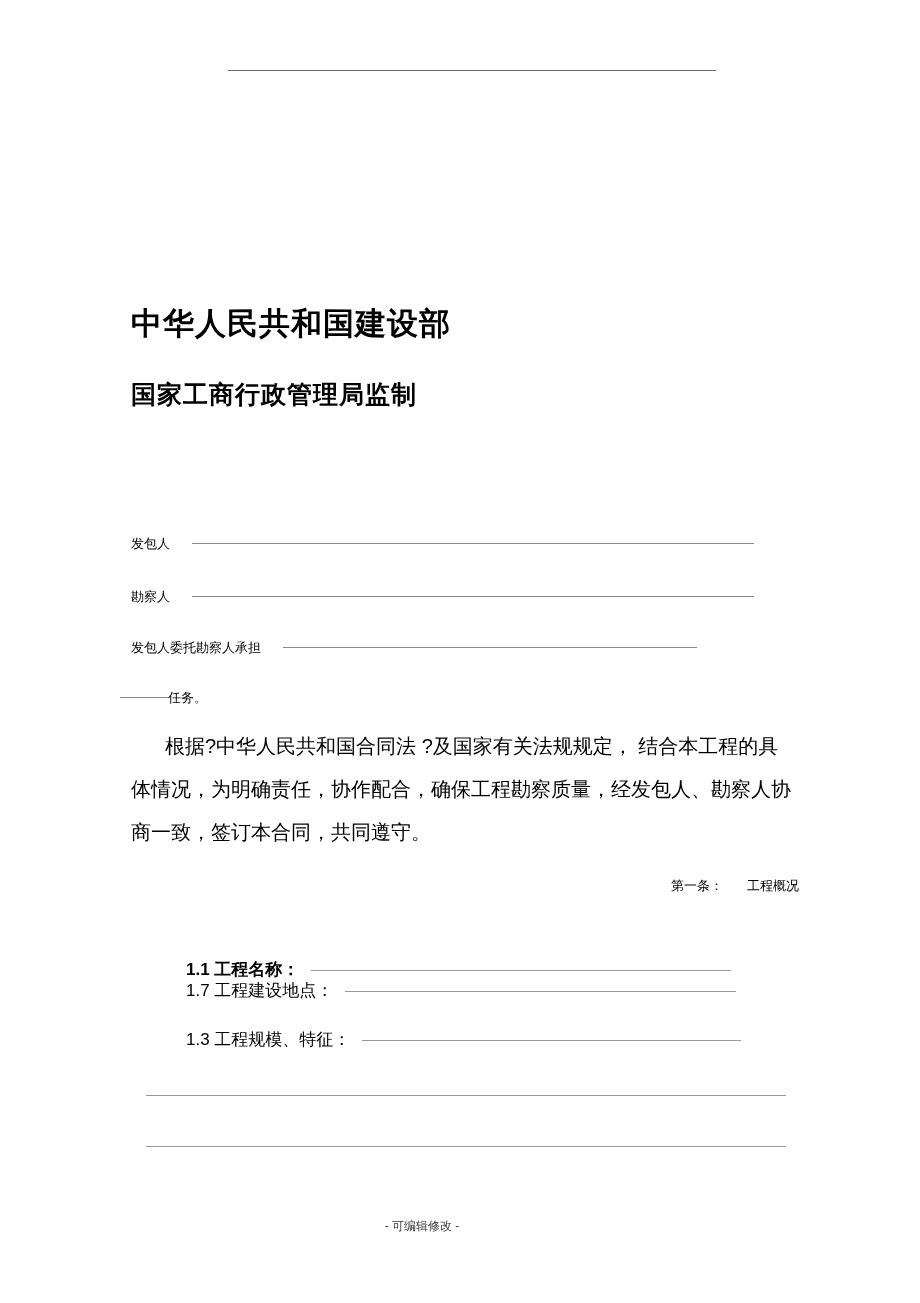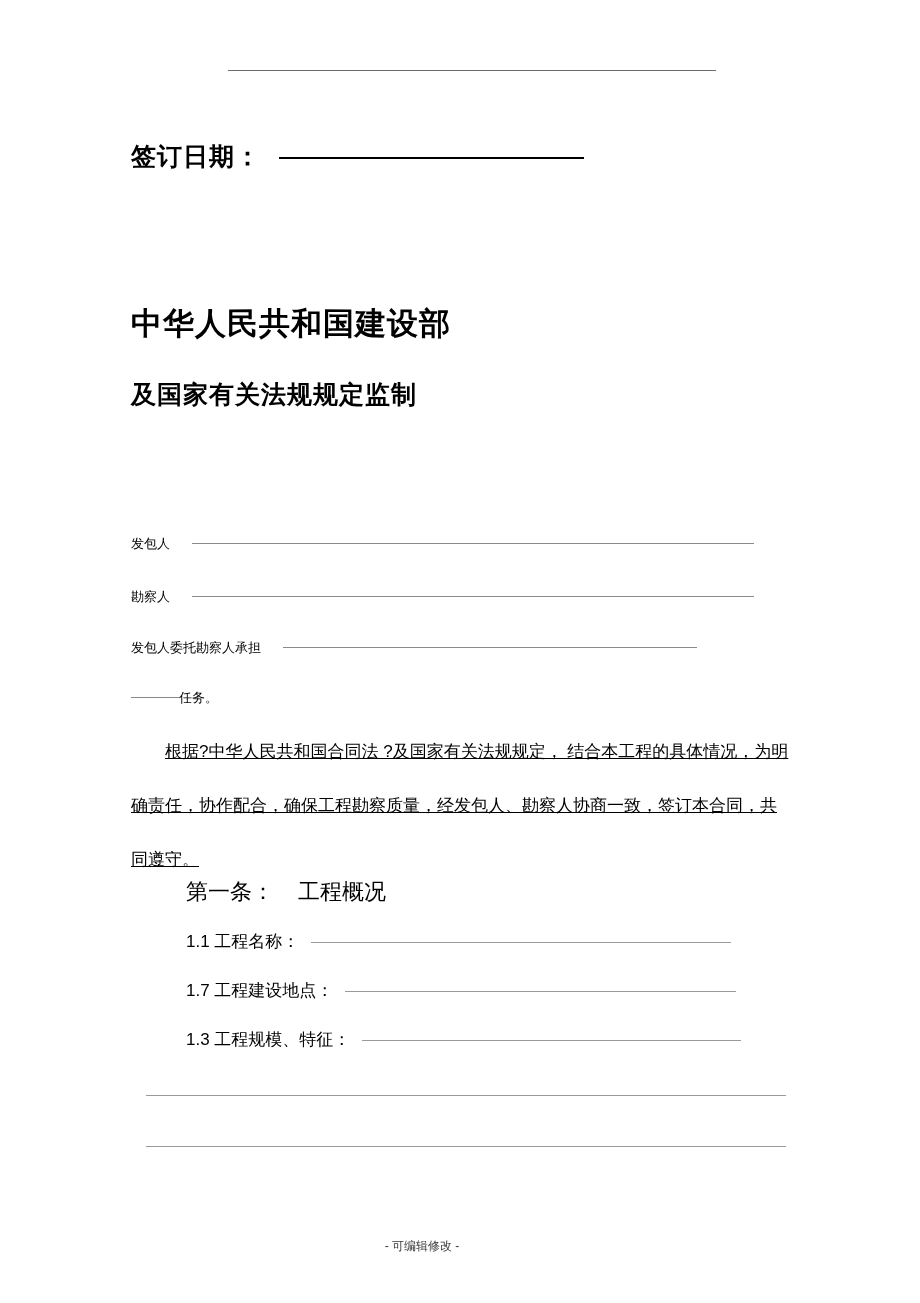--- a/index.html
+++ b/index.html
@@ -91,58 +91,58 @@
 
   #field-fabaoren { left: 131px; top: 535px; }
   #field-fabaoren .rule { width: 562px; margin-left: 22px; }
 
   #field-kancharen { left: 131px; top: 588px; }
   #field-kancharen .rule { width: 562px; margin-left: 22px; }
 
   #field-weituo { left: 131px; top: 639px; }
   #field-weituo .rule { width: 414px; margin-left: 22px; }
 
-  #field-renwu { left: 131px; top: 689px; }
+  #field-renwu { left: 120px; top: 689px; }
   #field-renwu .rule-lead { width: 48px; margin-right: 0px; display:inline-block; height:0; border-bottom:1px solid #8a8a8a; vertical-align: 4px;}
 
   
   .para {
     position: absolute;
     left: 131px;
     width: 662px;
-    font-size: 17px;
-    line-height: 54px;
-    text-decoration: underline;
+    font-size: 20px;
+    line-height: 43px;
   }
   #para-basis { top: 725px; text-indent: 34px; }
 
   
   .clause-head {
     position: absolute;
-    left: 131px;
+    left: 137px;
     top: 877px;
-    font-size: 22px;
+    font-size: 13px;
     text-indent: 55px;
     width: 662px;
+    text-align: right;
   }
   .clause-head .gap { display: inline-block; width: 24px; }
 
   .sub {
     position: absolute;
     left: 186px;
     font-size: 17px;
     white-space: nowrap;
   }
   .sub .rule {
     display: inline-block;
     height: 0;
     border-bottom: 1px solid #9a9a9a;
     vertical-align: 4px;
   }
-  #sub-11 { top: 930px; }
+  #sub-11 { top: 958px; font-weight: bold; }
   #sub-11 .rule { width: 420px; margin-left: 12px; }
   #sub-12 { top: 979px; }
   #sub-12 .rule { width: 391px; margin-left: 12px; }
   #sub-13 { top: 1028px; }
   #sub-13 .rule { width: 379px; margin-left: 12px; }
 
   .blank-rule {
     position: absolute;
     left: 146px;
     width: 640px;
@@ -153,38 +153,34 @@
   #rule-b { top: 1146px; }
 
   .footer {
     position: absolute;
     left: 0;
     top: 1218px;
     width: 844px;
     text-align: center;
     font-size: 12px;
     color: #3a3a3a;
-    margin-top: 20px;
   }
 </style>
 </head>
 <body>
 
 <div class="page">
 
   <div class="top-rule"></div>
 
-  <div class="sign-date">
-    <span>签订日期：</span><span class="blank"></span>
-  </div>
 
   <div class="issuer1">中华人民共和国建设部</div>
 
   <div class="issuer2">
-    <span>及国家有关法规规定</span><span class="supervise">监制</span>
+    <span>国家工商行政管理局</span><span class="supervise">监制</span>
   </div>
 
   <div class="field" id="field-fabaoren">
     <span class="label">发包人</span><span class="rule"></span>
   </div>
 
   <div class="field" id="field-kancharen">
     <span class="label">勘察人</span><span class="rule"></span>
   </div>
 

